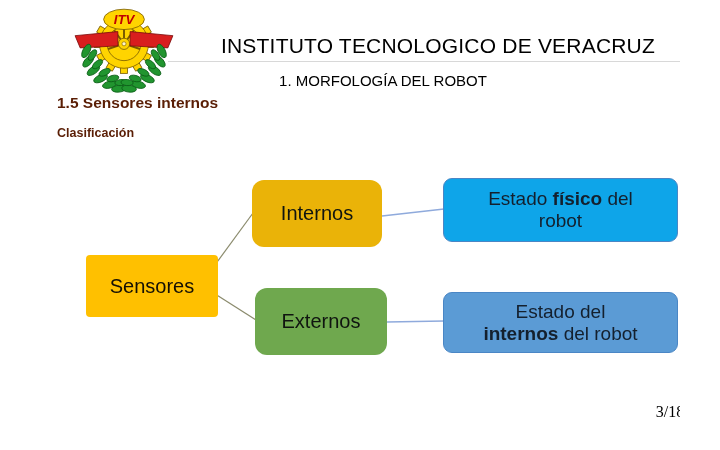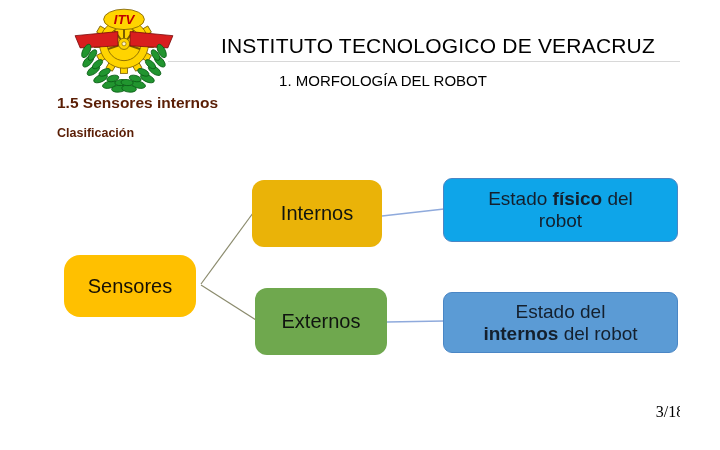--- a/index.html
+++ b/index.html
@@ -24,21 +24,21 @@
   .section-subheading{
     position:absolute;left:57px;top:126px;font-size:12.5px;font-weight:bold;white-space:nowrap;
   }
   
   .connectors{position:absolute;left:0;top:0;width:720px;height:450px;}
   .node{
     position:absolute;display:flex;align-items:center;justify-content:center;
     text-align:center;box-sizing:border-box;
   }
   .node-root{
-    left:64px;top:255px;width:132px;height:62px;border-radius:16px;
+    left:86px;top:255px;width:132px;height:62px;border-radius:4px;
     font-size:20px;color:#151005;
   }
   .node-internos{
     left:252px;top:180px;width:130px;height:67px;border-radius:12px;
     font-size:20px;color:#101510;
   }
   .node-externos{
     left:255px;top:288px;width:132px;height:67px;border-radius:12px;
     font-size:20px;color:#101510;
   }

